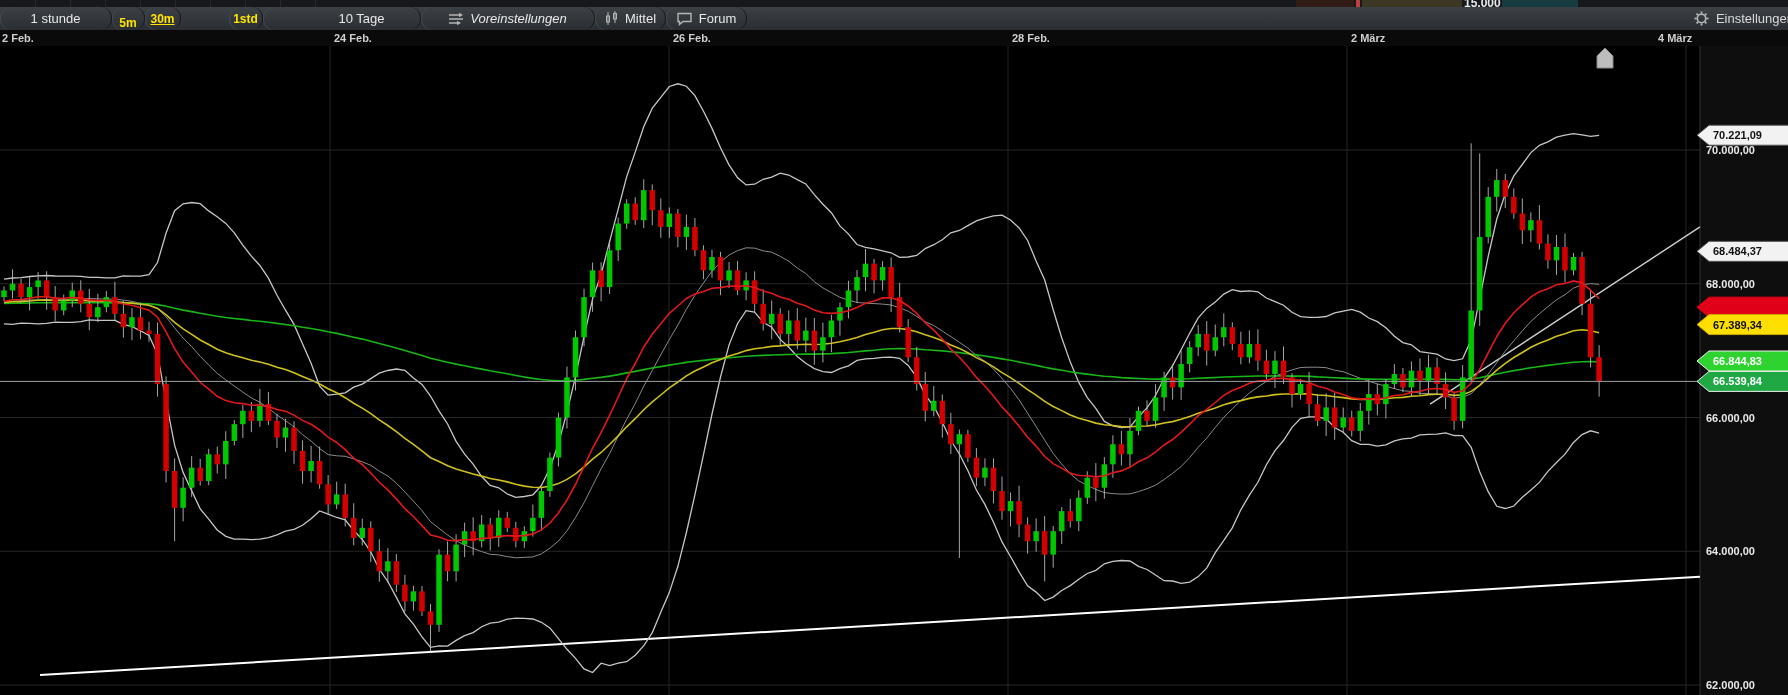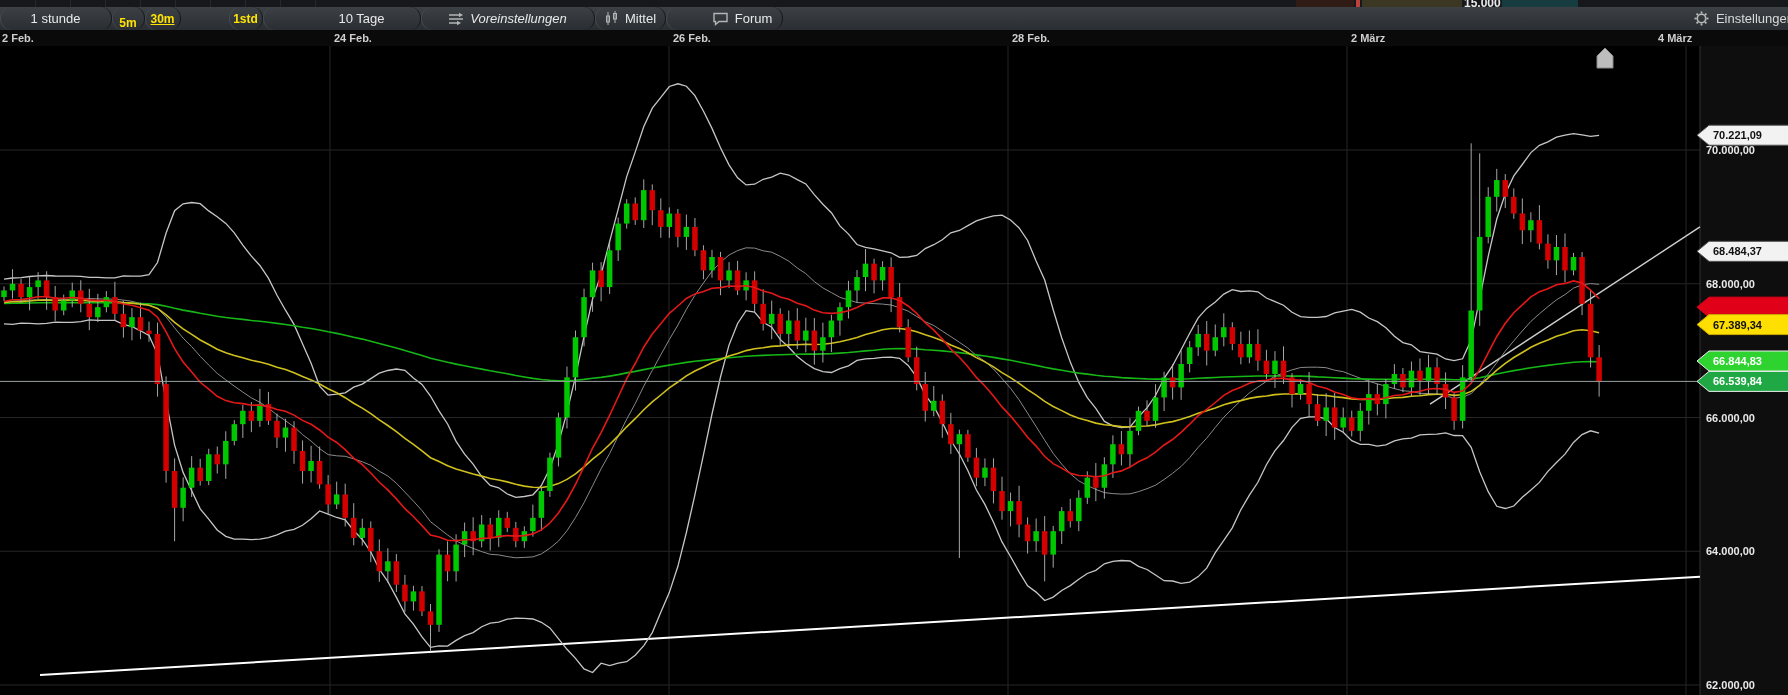--- a/index.html
+++ b/index.html
@@ -81,21 +81,21 @@
             <g stroke="#b5b5b5" stroke-width="1" fill="none">
               <line x1="4" y1="1" x2="4" y2="14"></line>
               <rect x="2.5" y="5" width="3" height="6"></rect>
               <line x1="11" y1="0" x2="11" y2="12"></line>
               <rect x="9.5" y="2.5" width="3" height="5.5"></rect>
             </g>
           </svg>
         </span>
         <span>Mittel</span>
       </div>
-      <div class="tb-btn" style="width: 80px; padding-left: 36px;">
+      <div class="tb-btn" style="width: 80px;">
         <span style="display: flex;">
           <svg width="17" height="14" viewBox="0 0 17 14">
             <path d="M2,1.5 h13 v8 h-8 l-3.5,3 v-3 h-1.5 z" fill="none" stroke="#b5b5b5" stroke-width="1.4"></path>
           </svg>
         </span>
         <span>Forum</span>
       </div>
     </div>
   <div class="tb-right">
     <svg width="15" height="15" viewBox="0 0 15 15">

